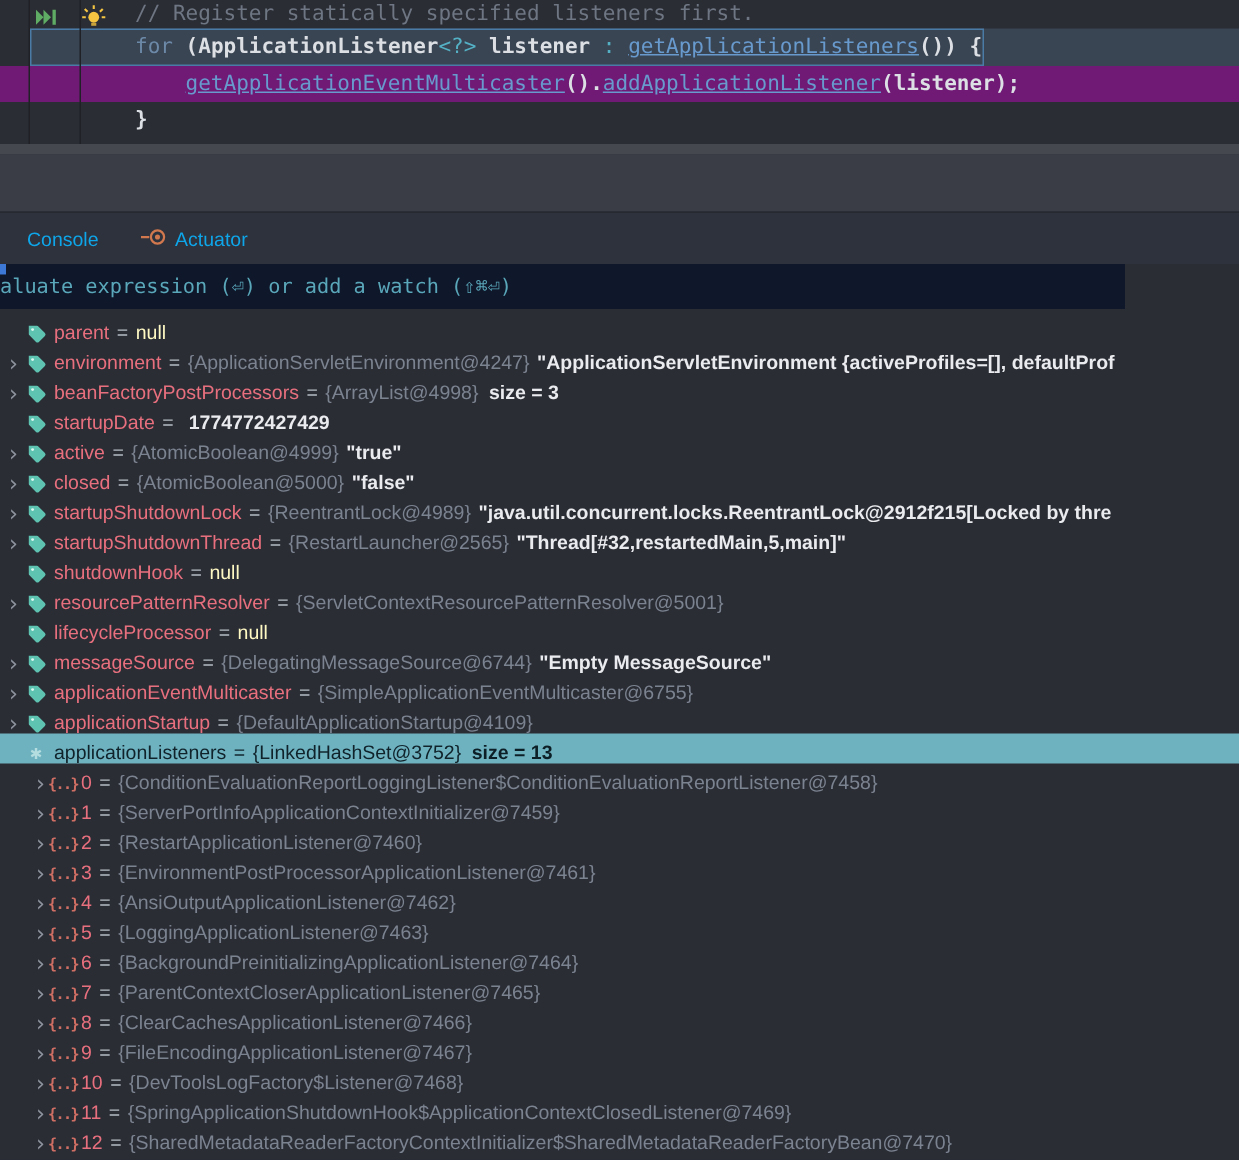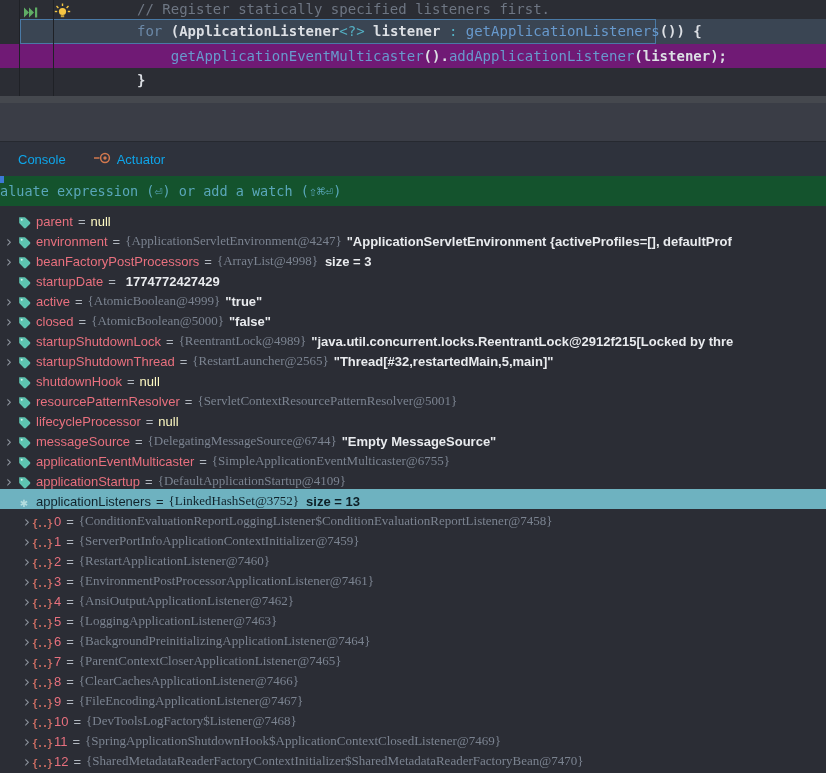--- a/index.html
+++ b/index.html
@@ -4,70 +4,70 @@
 <style>
   * { margin:0; padding:0; box-sizing:border-box; }
   html,body { width:826px; height:773px; overflow:hidden; background:#2b2d35;
     font-family:"Liberation Sans", sans-serif; }
 
   
   .editor { position:relative; width:826px; height:96px; background:#2b2d34; }
   .gutter-sep { position:absolute; top:0; width:1px; height:96px; background:#1f2126; z-index:3; }
   .gutter-sep.s1 { left:19px; } .gutter-sep.s2 { left:53px; }
   .cline { position:relative; width:826px; font-family:"DejaVu Sans Mono", monospace;
-    font-size:14px; white-space:pre;padding-left:47px; }
+    font-size:14px; white-space:pre; }
   .cline .code { position:relative; z-index:2; padding-left:90px; display:block; }
   .l1 { height:19px; line-height:19px; }
   .l2 { height:25px; line-height:25px; }
   .l3 { height:24px; line-height:24px; background:#701a75; }
   .l4 { height:24px; line-height:24px; }
   .hl-bg { position:absolute; left:20px; right:0; top:0; bottom:0; background:#3a4553; z-index:0; }
   .hl-border { position:absolute; left:20px; width:636px; top:0; bottom:0;
     border:1px solid #4a7aa6; z-index:1; }
   .tok-cmt { color:#6e7683; }
   .tok-kw  { color:#6c89a8; }
   .tok-pln { color:#dcdfe4; font-weight:bold; }
   .tok-tl  { color:#54b0c4; }
-  .tok-mth { color:#689ace; }
+  .tok-mth { color:#689ace;text-decoration:underline; }
   .gut-ico { position:absolute; z-index:4; }
   .exec-ico { left:24px; top:4px; }
   .bulb-ico { left:54px; top:3px; }
 
   .editor-strip { width:826px; height:7px; background:#45484e; }
   .gap-band { width:826px; height:38px; background:#3a3d46; }
 
   
   .tabbar { width:826px; height:35px; background:#2e323c; border-top:1px solid #262930;
     display:flex; color:#0ea5e9; font-size:13px; }
   .tab { display:flex; align-items:center; gap:6px; height:100%; padding:0 6px; cursor:default; }
   .tab-console { margin-left:12px; }
   .tab-actuator { margin-left:16px; }
 
   
-  .watchrow { position:relative; width:826px; height:30px; background:#14532d;
+  .watchrow { position:relative; width:750px; height:30px; background:#0f172a;
     display:flex; align-items:center;text-align:center; }
   .watch-text { font-family:"DejaVu Sans Mono", monospace; font-size:13.5px; color:#5aa7ba;
     white-space:pre; margin-left:0; }
   .watch-accent { position:absolute; left:0; top:0; width:4px; height:7px; background:#3d78d6; }
 
   
   .vartree { width:826px; height:567px; background:#2b2d35; padding-top:3px; overflow:hidden; }
   .vrow { display:flex; align-items:flex-end; height:20px; padding-left:2px;
     white-space:nowrap; overflow:hidden; font-size:13px; }
   .vrow.lvl2 { padding-left:20px; }
   .chev { width:14px; min-width:14px; text-align:center; color:#8d939d; font-size:15px;
     line-height:14px; font-family:"DejaVu Sans", sans-serif; }
   .vicon { width:16px; min-width:16px; margin-right:4px; display:flex; align-items:center;
     justify-content:center; }
   .braces { font-family:"DejaVu Sans Mono", monospace; font-size:10px; font-weight:bold;
     color:#cf6f64; letter-spacing:-1px; }
   .aster { font-size:10px; color:rgba(225,250,244,0.6); }
   .vname { color:#e8707e; }
   .veq { color:#b2b8c0; margin:0 5px; }
-  .vref { color:#7b8390;font-family:Liberation Serif, serif; }
+  .vref { color:#7b8390; }
   .vstr { color:#e9ebee; font-weight:bold; margin-left:5px; }
   .vval { color:#fef9c3; }
   .vsize { color:#e9ebee; font-weight:bold; margin-left:7px; }
   .vrow.sel { background:#6eb2c0; }
   .vrow.sel .vname, .vrow.sel .veq, .vrow.sel .vref, .vrow.sel .vval { color:#10232b; }
   .vrow.sel .vsize { color:#0d1f26; }
 </style>
 </head>
 <body>
 

